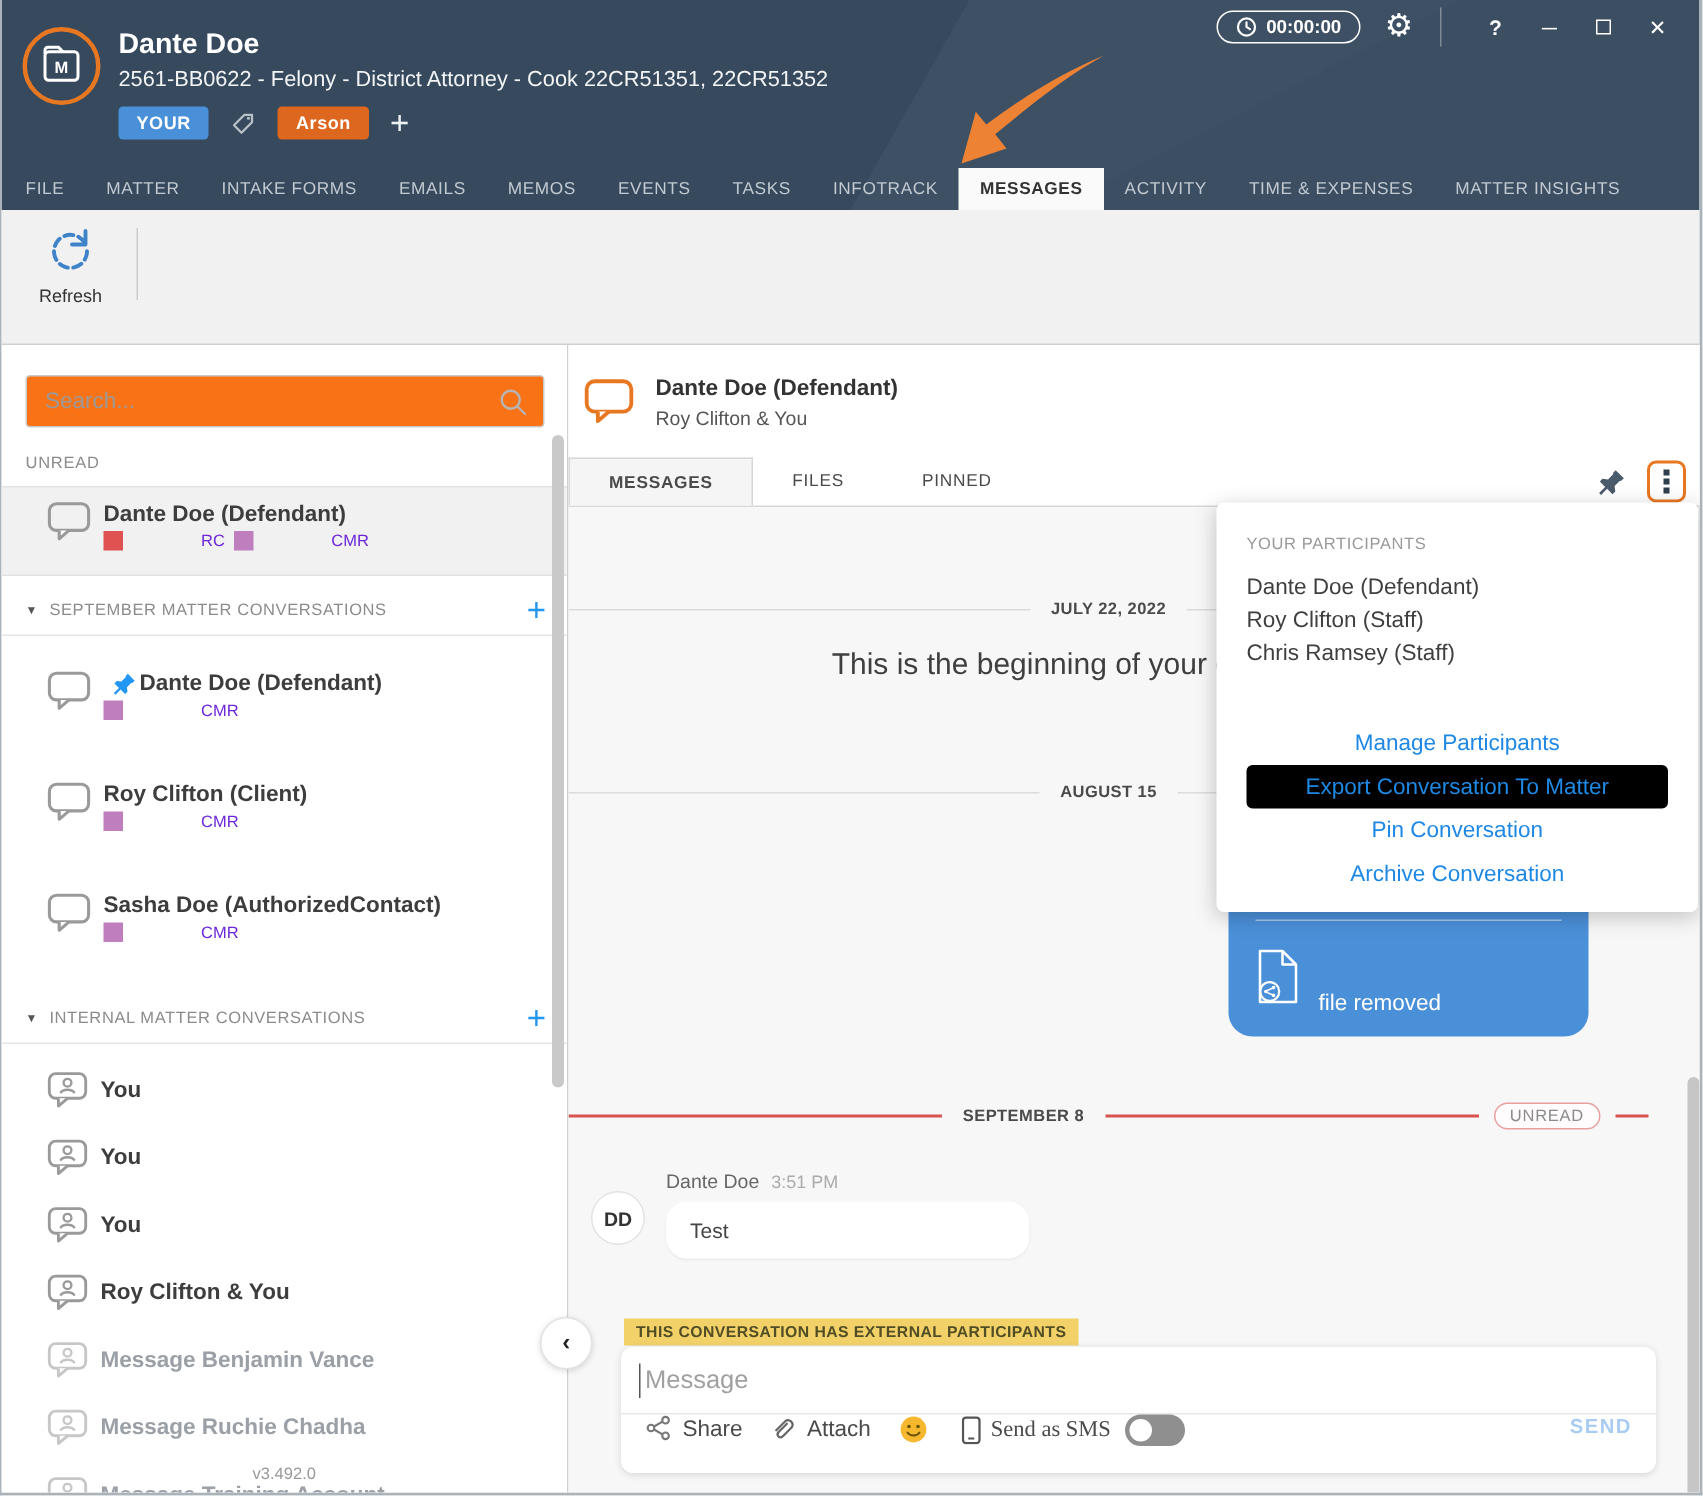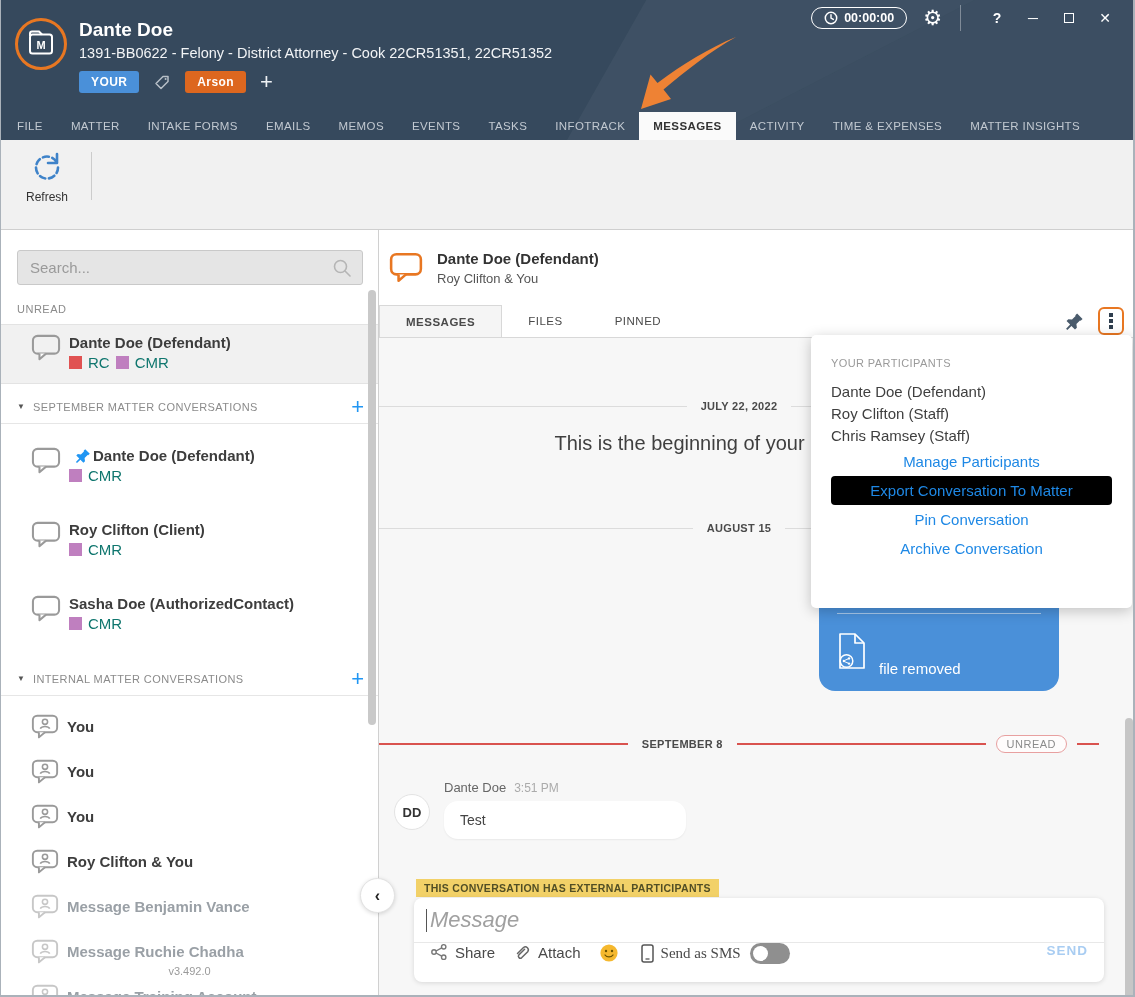--- a/index.html
+++ b/index.html
@@ -42,44 +42,44 @@
   
   .ribbon { position:absolute; left:0; top:140px; width:100%; height:90px; background:#f1f1f1; border-bottom:1px solid #cfcfcf; }
   .refresh { position:absolute; left:18px; top:10px; width:56px; display:flex; flex-direction:column; align-items:center; gap:6px; }
   .refresh .lbl { font-size:12px; color:#333; }
   .ribbon .sep { position:absolute; left:90px; top:12px; width:1px; height:48px; background:#cccccc; }
 
   
   .sidebar { position:absolute; left:0; top:230px; width:378px; height:767px; background:#fff; border-right:1px solid #d0d0d0; overflow:hidden; }
   .search-wrap { position:relative; margin:20px 16px 0 16px; }
   .search-input { width:346px; height:35px; border:1px solid #c9c9c9; border-radius:3px; padding:0 36px 0 12px;
-                  font-size:15px; color:#444; font-family:inherit; outline:none; background:#e5e5e5; }
+                  font-size:15px; color:#444; font-family:inherit; outline:none; background:#f97316; }
   .search-input::placeholder { color:#9a9a9a; }
   .search-wrap svg { position:absolute; right:10px; top:8px; }
   .side-label { margin:18px 0 0 16px; font-size:11px; color:#8b8b8b; letter-spacing:.5px; }
   .side-item { position:relative; display:flex; align-items:center; gap:8px; padding-left:30px; }
   .side-item .txt { font-size:15px; font-weight:600; color:#3d3d3d; }
   .side-item.muted .txt { color:#9aa0a6; font-weight:600; }
   .side-item.muted svg { opacity:.55; }
   .two-line { height:60px; align-items:flex-start; padding-top:9px; }
   .two-line .col { display:flex; flex-direction:column; gap:3px; }
   .selected { background:#f1f1f1; border-top:1px solid #e3e3e3; border-bottom:1px solid #e3e3e3; margin-top:9px; }
   .tagrow { display:flex; align-items:center; gap:6px; }
   .sq { width:13px; height:13px; display:inline-block; }
   .sq.red { background:#e05252; }
   .sq.purple { background:#bf7fbf; }
-  .tagcode { font-size:15px; color:#0f766e; }
+  .tagcode { font-size:11px; color:#6d28d9;margin-left:46px; }
   .section-hdr { display:flex; align-items:center; height:34px; border-bottom:1px solid #e6e6e6; padding:0 14px 0 16px; margin-top:6px; }
   .section-hdr .tri { font-size:8px; color:#555; margin-right:8px; }
   .section-hdr .sec-lbl { font-size:11px; color:#8b8b8b; letter-spacing:.4px; flex:1; }
   .section-hdr .plus { color:#2196f3; font-size:22px; font-weight:300; }
   .conv-item { margin-top:14px; min-height:48px; }
   .single { height:45px; }
   .pin-blue { color:#2196f3; margin:0 2px 0 6px; }
-  .version { position:absolute; left:0; bottom:20px; width:100%; text-align:center; font-size:11px; color:#9a9a9a; }
+  .version { position:absolute; left:0; bottom:8px; width:100%; text-align:center; font-size:11px; color:#9a9a9a; }
   .side-scroll { position:absolute; right:2px; top:60px; width:8px; height:435px; background:#c9c9c9; border-radius:4px; }
 
   
   .main { position:absolute; left:378px; top:230px; width:757px; height:767px; background:#f7f7f7; }
   .conv-header { height:75px; background:#fff; display:flex; align-items:center; padding-left:10px; gap:14px; }
   .conv-header .meta .t1 { font-size:15px; font-weight:bold; color:#333; }
   .conv-header .meta .t2 { font-size:13px; color:#555; margin-top:4px; }
   .conv-tabs { height:33px; background:#fff; border-bottom:1px solid #d8d8d8; display:flex; align-items:stretch; position:relative; }
   .ctab { font-size:11.5px; color:#4a4a4a; letter-spacing:.5px; padding:0 26px; display:flex; align-items:center; }
   .ctab.active { background:#f5f5f5; border:1px solid #d8d8d8; border-bottom:none; font-weight:bold; }
@@ -108,36 +108,36 @@
   .msg-meta { font-size:13px; color:#666; }
   .msg-meta .time { color:#ababab; font-size:12px; margin-left:8px; }
   .msg-bubble { width:242px; background:#fff; border-radius:14px; padding:11px 16px; font-size:14px; color:#444;
                 margin-top:6px; box-shadow:0 1px 2px rgba(0,0,0,.06); }
   .banner { position:absolute; left:37px; top:541px; background:#f2d168; color:#514e25; font-size:10.5px;
             font-weight:bold; letter-spacing:.3px; padding:3px 8px; }
   .compose { position:absolute; left:35px; top:560px; width:690px; height:84px; background:#fff; border-radius:8px;
              box-shadow:0 1px 5px rgba(0,0,0,.13); }
   .compose .inrow { position:relative; height:45px; border-bottom:1px solid #e8e8e8; }
   .caret { position:absolute; left:12px; top:11px; width:1px; height:23px; background:#555; }
-  .msg-input { width:100%; height:44px; border:none; outline:none; padding:0 16px; font-size:22px; color:#6d28d9; font-family:inherit;
-               background:transparent; border-radius:8px 8px 0 0;font-style:italic; }
+  .msg-input { width:100%; height:44px; border:none; outline:none; padding:0 16px; font-size:17px; color:#6d28d9; font-family:inherit;
+               background:transparent; border-radius:8px 8px 0 0; }
   .msg-input::placeholder { color:#a0a0a0; }
   .toolbar { height:38px; display:flex; align-items:flex-start; padding:0 16px; gap:8px; }
   .tool { display:flex; align-items:center; gap:7px; font-size:15px; color:#4a4a4a; margin-right:10px; }
   .toggle { width:40px; height:21px; border-radius:11px; background:#8f8f8f; position:relative; margin-left:2px; }
   .toggle .knob { position:absolute; left:3px; top:3px; width:15px; height:15px; background:#fff; border-radius:50%; }
   .send-btn { margin-left:auto; color:#a9cdf2; font-size:13.5px; font-weight:bold; letter-spacing:1px; }
   .main-scroll { position:absolute; right:3px; top:380px; width:8px; height:295px; background:#c6c6c6; border-radius:4px; }
 
   
   .dropdown { position:absolute; left:432px; top:105px; width:321px; height:273px; background:#fff; border-radius:5px;
               box-shadow:0 3px 14px rgba(0,0,0,.22); z-index:30; padding:22px 20px 0 20px; }
   .dd-hdr { font-size:11px; color:#9a9a9a; letter-spacing:.4px; margin-bottom:12px; }
   .dd-name { font-size:15px; color:#3f3f3f; line-height:22px; }
-  .dd-actions { display:flex; flex-direction:column; align-items:center; }
+  .dd-actions { margin-top:34px; display:flex; flex-direction:column; align-items:center; }
   .dd-link { color:#1e88e5; font-size:15px; padding:6px 0; text-align:center; width:100%; }
   .dd-link.hl { background:#000000; border-radius:4px; }
 
   
   .arrow-note { position:absolute; left:630px; top:33px; z-index:50; }
   .collapse-btn { position:absolute; left:359px; top:878px; width:35px; height:35px; border-radius:50%;
                   background:#fff; border:1px solid #e2e2e2; box-shadow:0 1px 4px rgba(0,0,0,.15); z-index:40;
                   display:flex; align-items:center; justify-content:center; font-size:16px; font-weight:bold; color:#222; }
   svg { display:block; }
 </style>
@@ -150,21 +150,21 @@
     <div class="deco1"></div>
     <div class="deco2"></div>
     <div class="logo">
       <svg width="34" height="32" viewBox="0 0 34 32">
         <path d="M6 8 v-2.5 a2 2 0 0 1 2-2 h7 l3 3" fill="none" stroke="#fff" stroke-width="2"></path>
         <rect x="6" y="6.5" width="22" height="19" rx="2.5" fill="none" stroke="#fff" stroke-width="2"></rect>
         <text x="17" y="20.5" font-size="11" font-weight="bold" fill="#fff" text-anchor="middle" font-family="Liberation Sans, sans-serif">M</text>
       </svg>
     </div>
     <div class="matter-title">Dante Doe</div>
-    <div class="matter-subtitle">1391-BB0622 - Felony - District Attorney - Cook 22CR51351, 22CR51352</div>
+    <div class="matter-subtitle">2561-BB0622 - Felony - District Attorney - Cook 22CR51351, 22CR51352</div>
     <div class="badge-row">
       <span class="badge open">YOUR</span>
       <span>
         <svg width="18" height="17" viewBox="0 0 18 17">
           <path d="M3 9.5 L10 2.5 h5 v5 L8 14.5 Z" fill="none" stroke="#b8c0c8" stroke-width="1.5" stroke-linejoin="round"></path>
           <circle cx="12.6" cy="4.9" r="1" fill="#b8c0c8"></circle>
         </svg>
       </span>
       <span class="badge arson">Arson</span>
       <span class="plus-tag">+</span>

